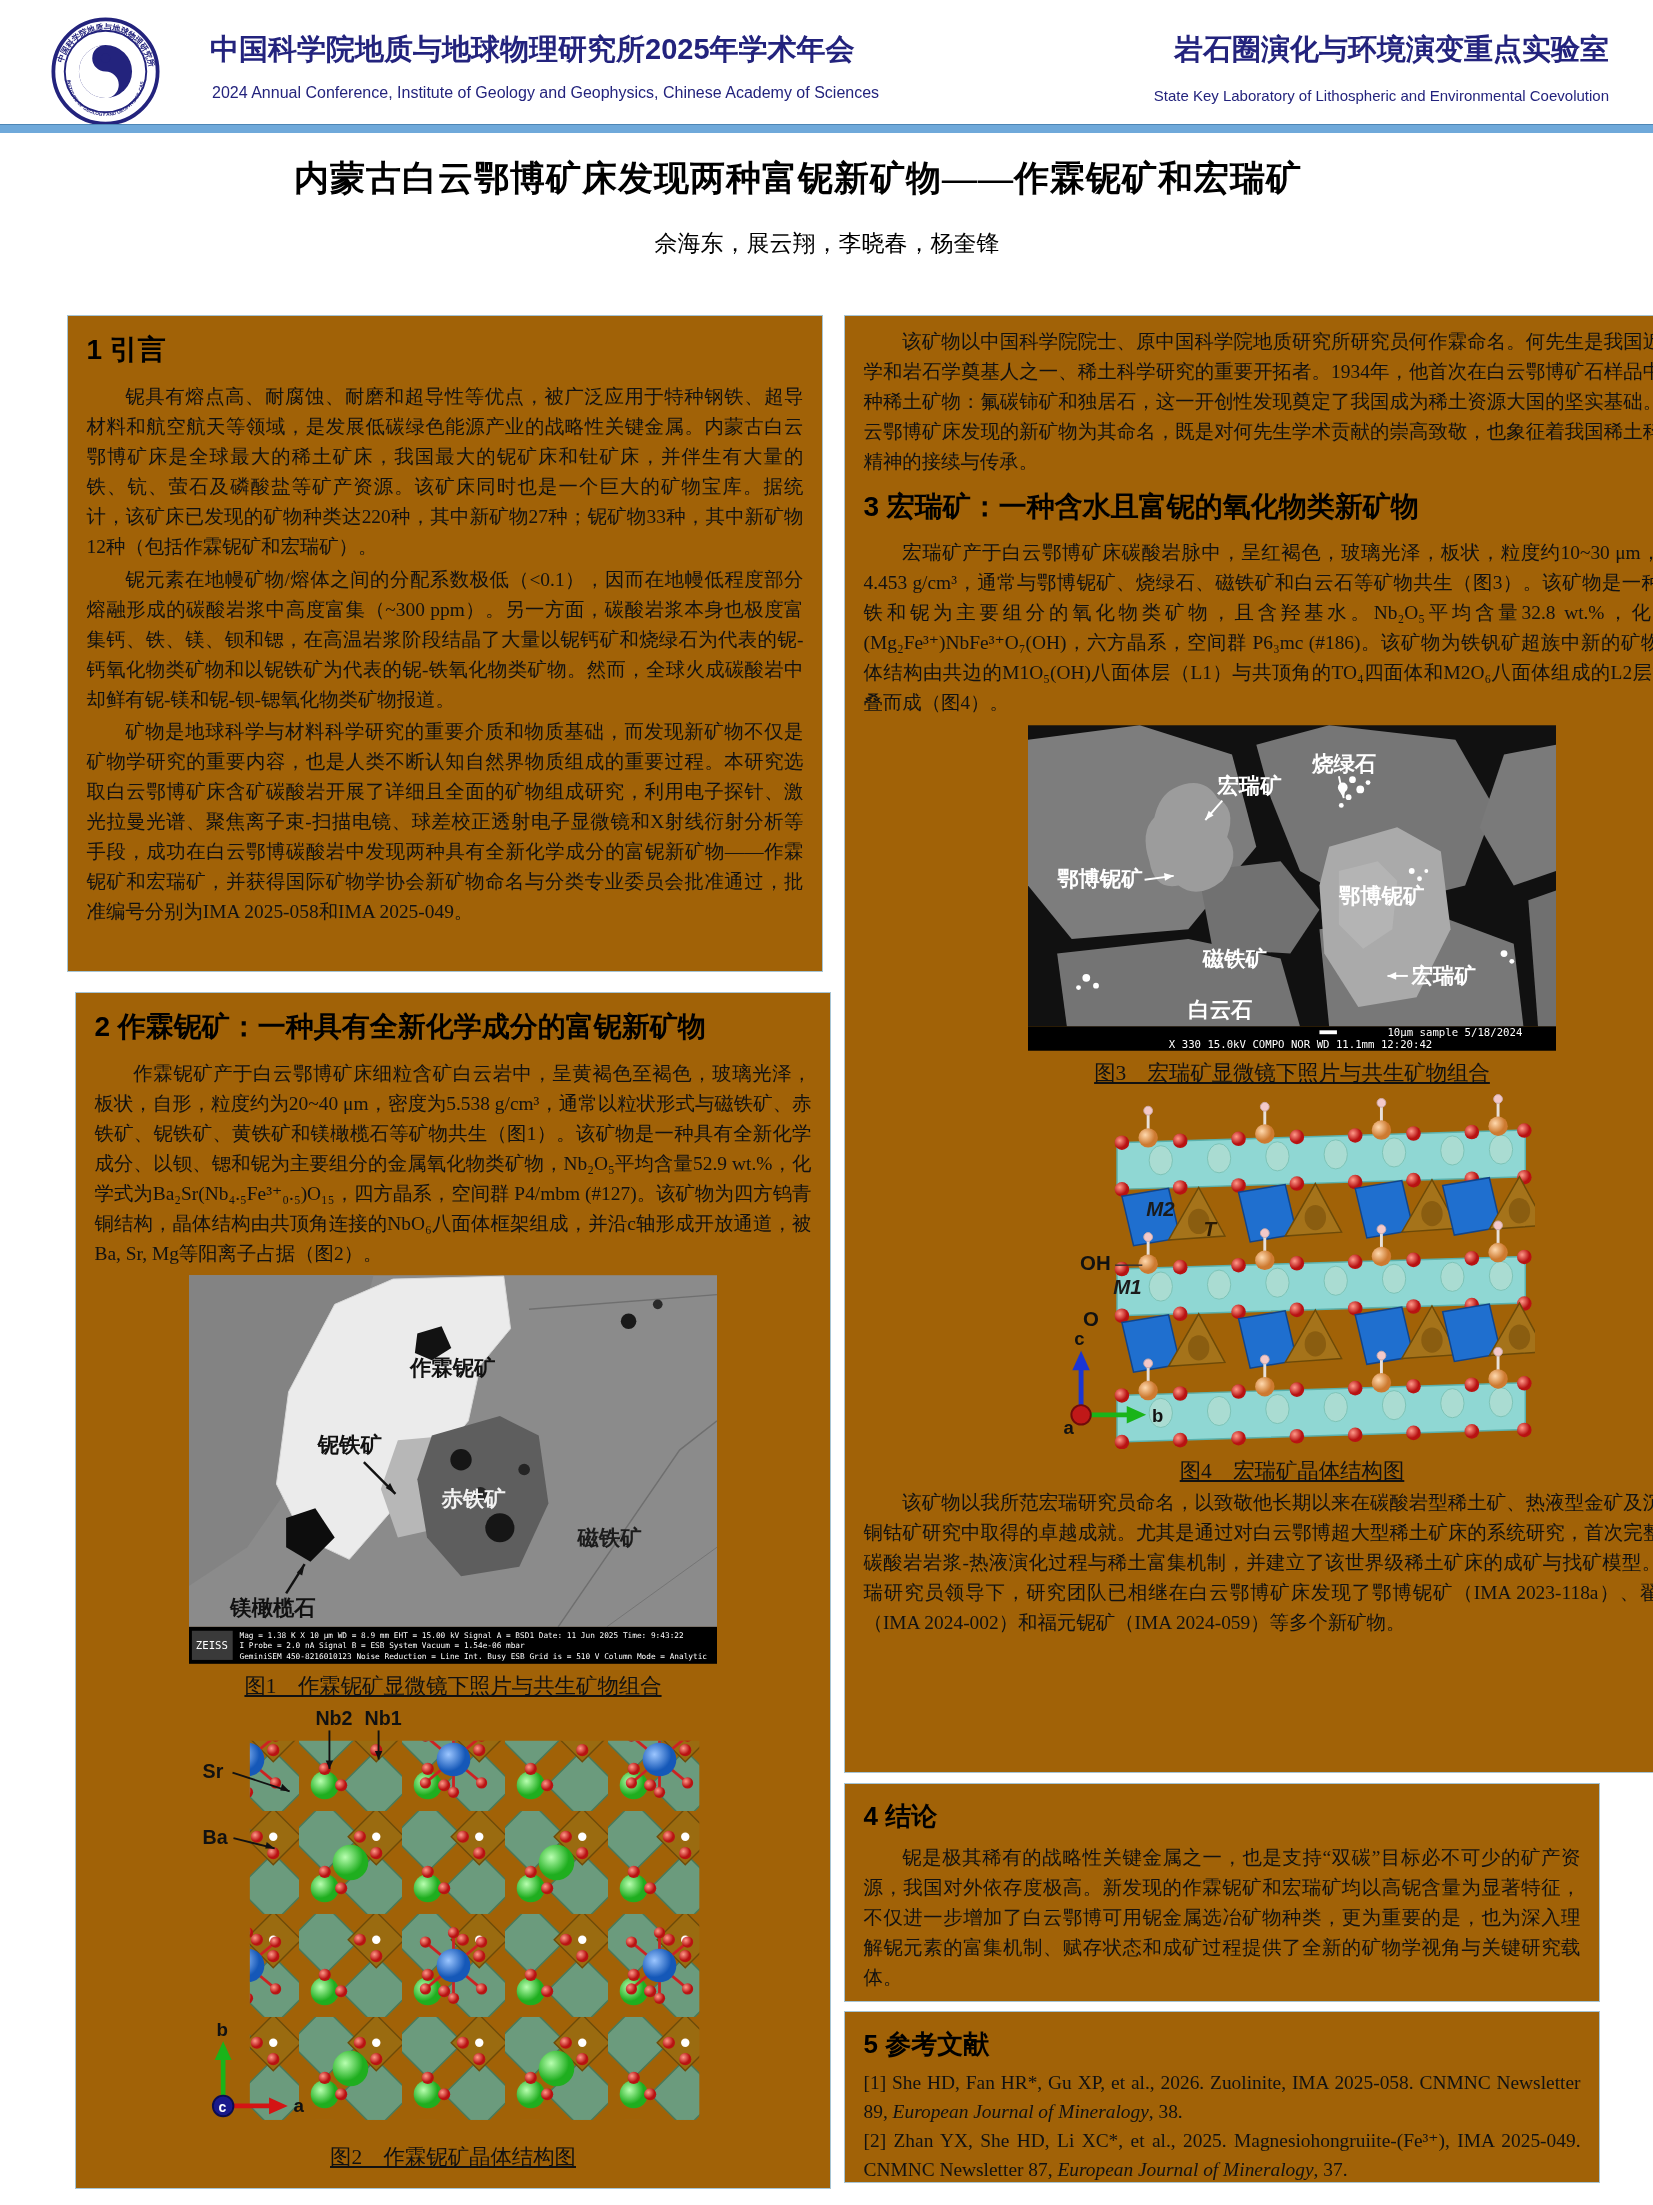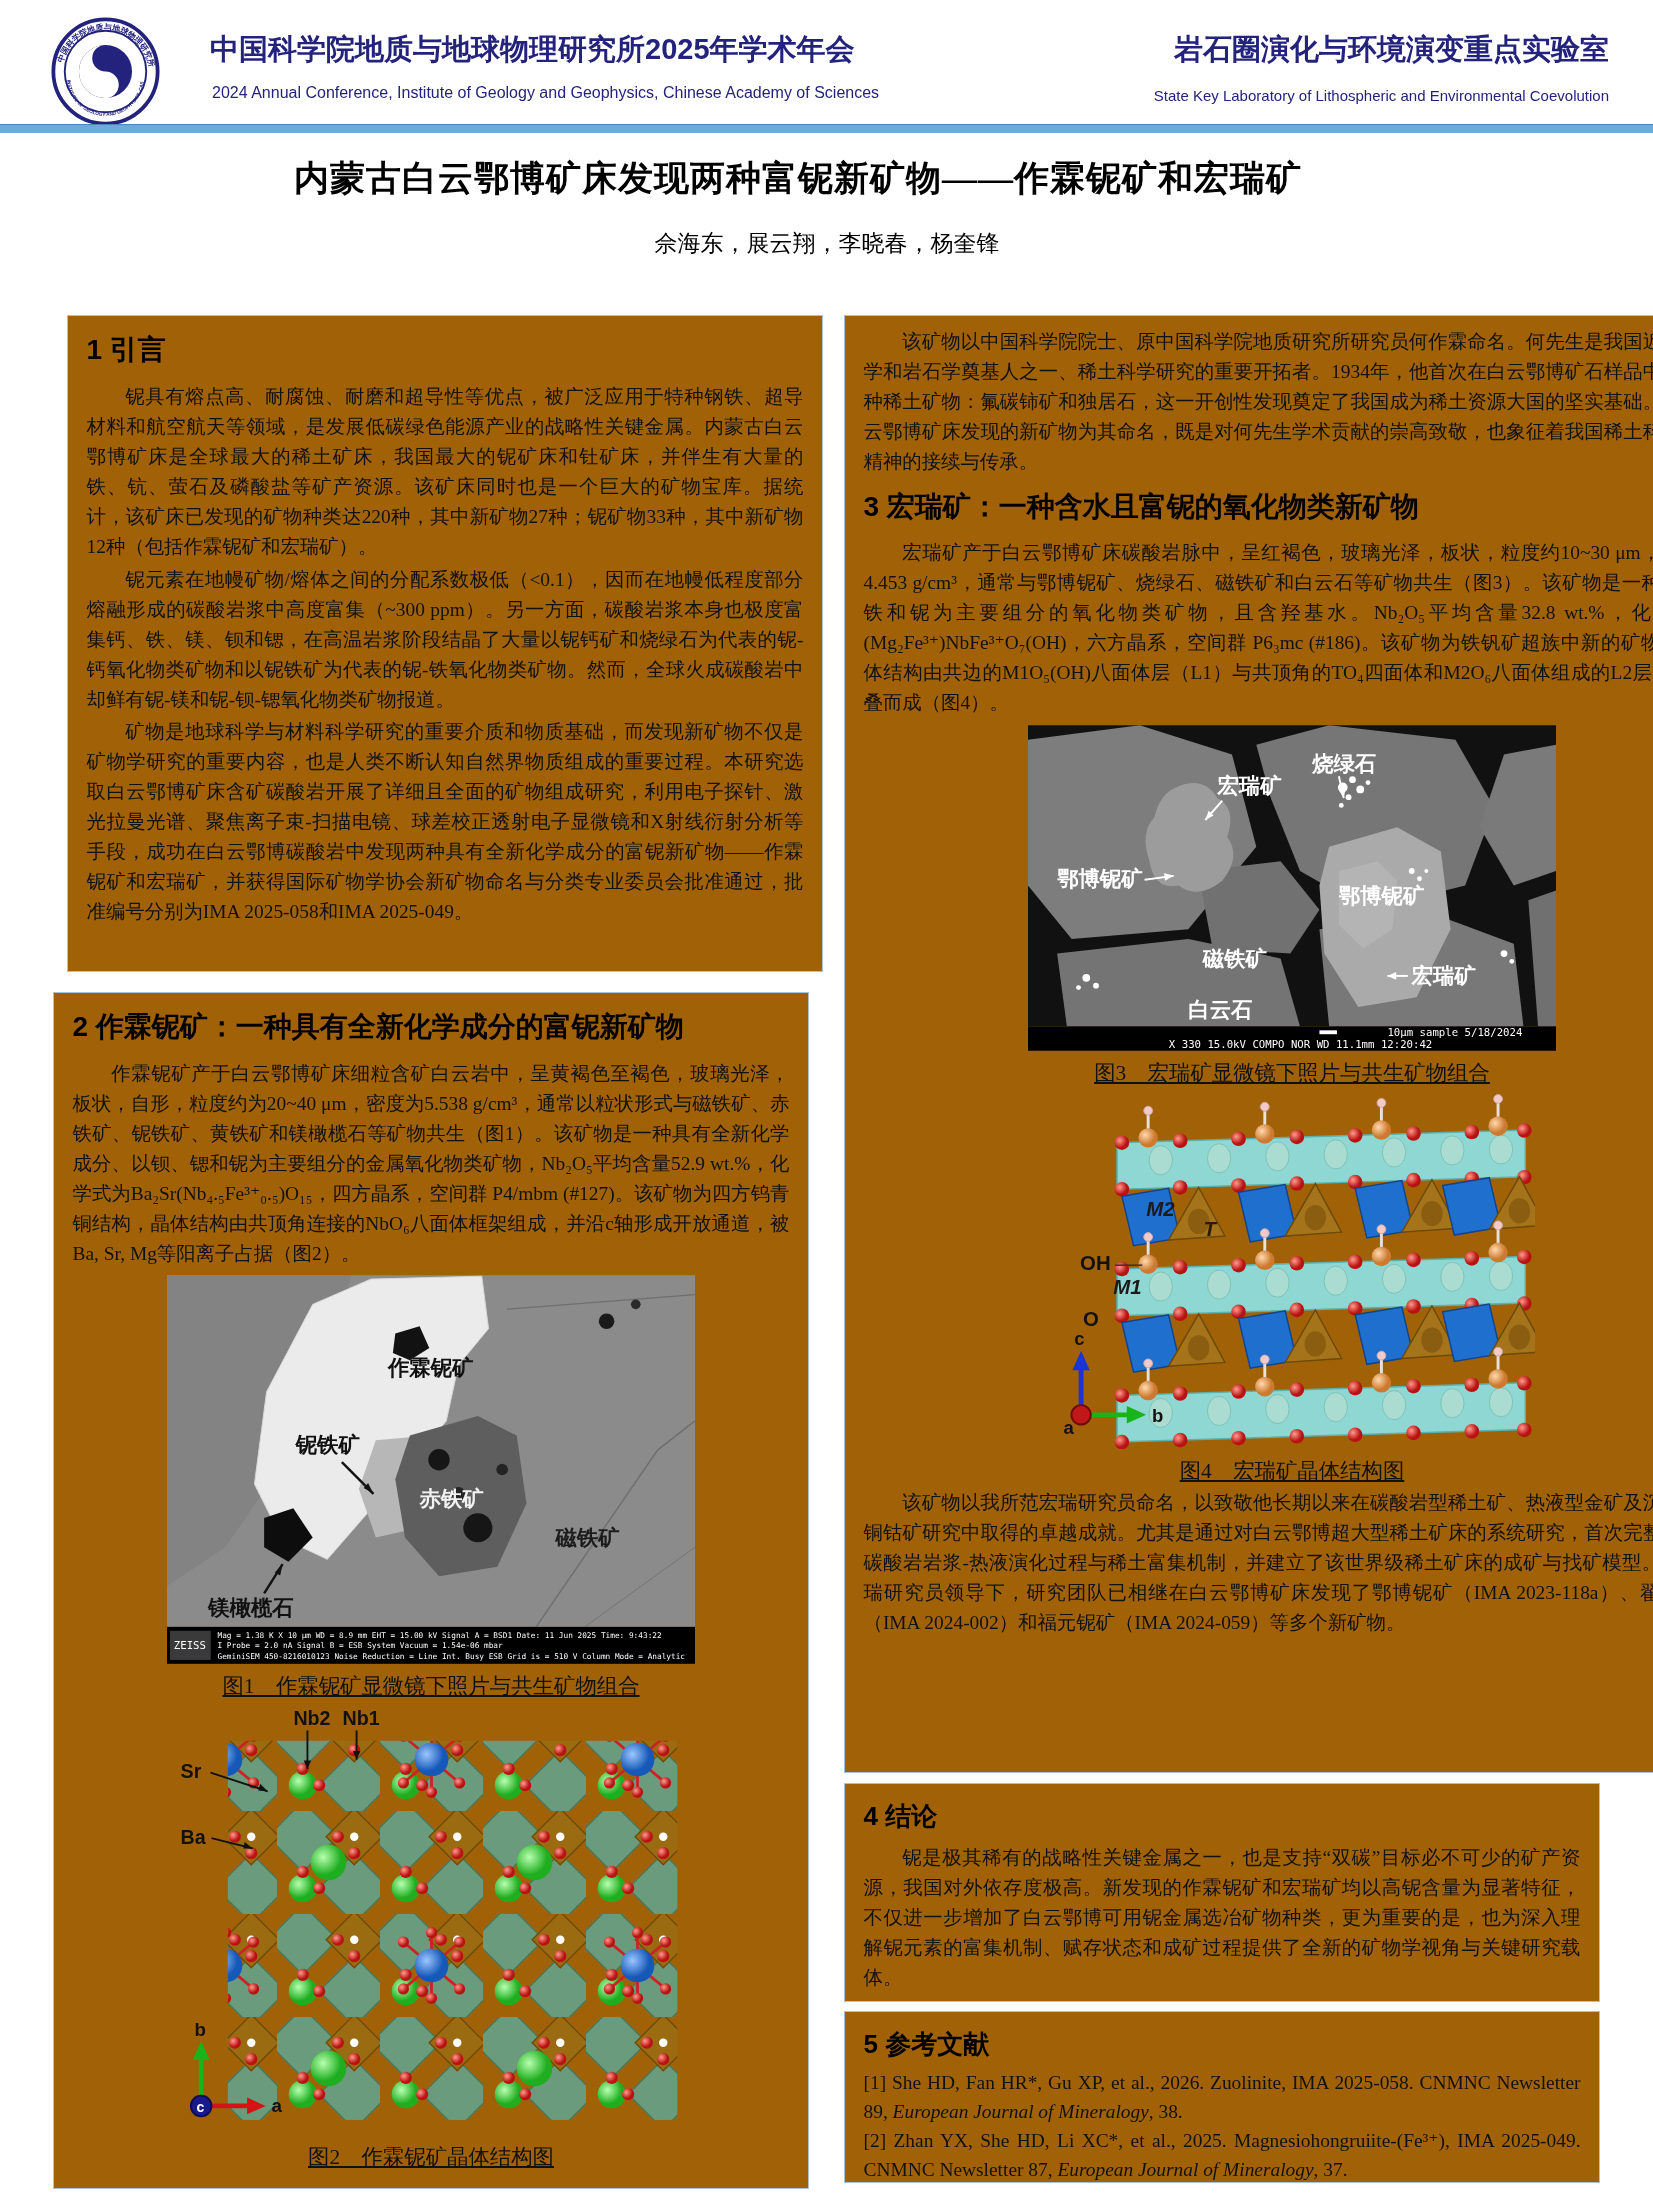--- a/index.html
+++ b/index.html
@@ -18,21 +18,21 @@
   #hdr-cn-right{right:45px;text-align:right;}
   #hdr-en-right{right:45px;top:87px;font-size:15px;text-align:right;}
   
   #main-title{position:absolute;left:0;top:155px;width:1596px;text-align:center;
               font-weight:bold;font-size:35px;color:#000;letter-spacing:1px;}
   #authors{position:absolute;left:0;top:228px;width:1654px;text-align:center;font-size:23px;color:#000;font-family:Liberation Serif, serif;}
   
   .box{position:absolute;border:1.5px solid #a6c4d4;background:#a16207;box-sizing:border-box;
        padding:10.7px 18.5px;overflow:hidden;}
   #box1{left:67px;top:315px;width:756px;height:657px;}
-  #box2{left:53px;top:992px;width:756px;height:1197px;}
+  #box2{left:75px;top:992px;width:756px;height:1197px;}
   #box3{left:844px;top:315px;width:896px;height:1458px;}
   #box4{left:844px;top:1783px;width:756px;height:219px;}
   #box5{left:844px;top:2011px;width:756px;height:172px;}
   .sec-h{font-family:"Liberation Sans","DejaVu Sans",sans-serif;font-weight:bold;
          font-size:28px;color:#000;margin:6.8px 0 14.6px 0;line-height:1.2;}
   .body-p{font-size:19.4px;line-height:30px;text-align:justify;text-indent:2em;margin:0 0 2.9px 0;}
   .fig-wrap{text-align:center;margin:6.8px 0 0 0;text-decoration:underline;}
   .fig-caption{font-size:21.4px;line-height:28px;text-align:center;margin:5.8px 0 2.9px 0;}
   .refs-p{font-size:19.4px;line-height:29px;text-align:justify;margin:0;}
   .refs-p .it{font-style:italic;font-family:Liberation Serif, serif;}

